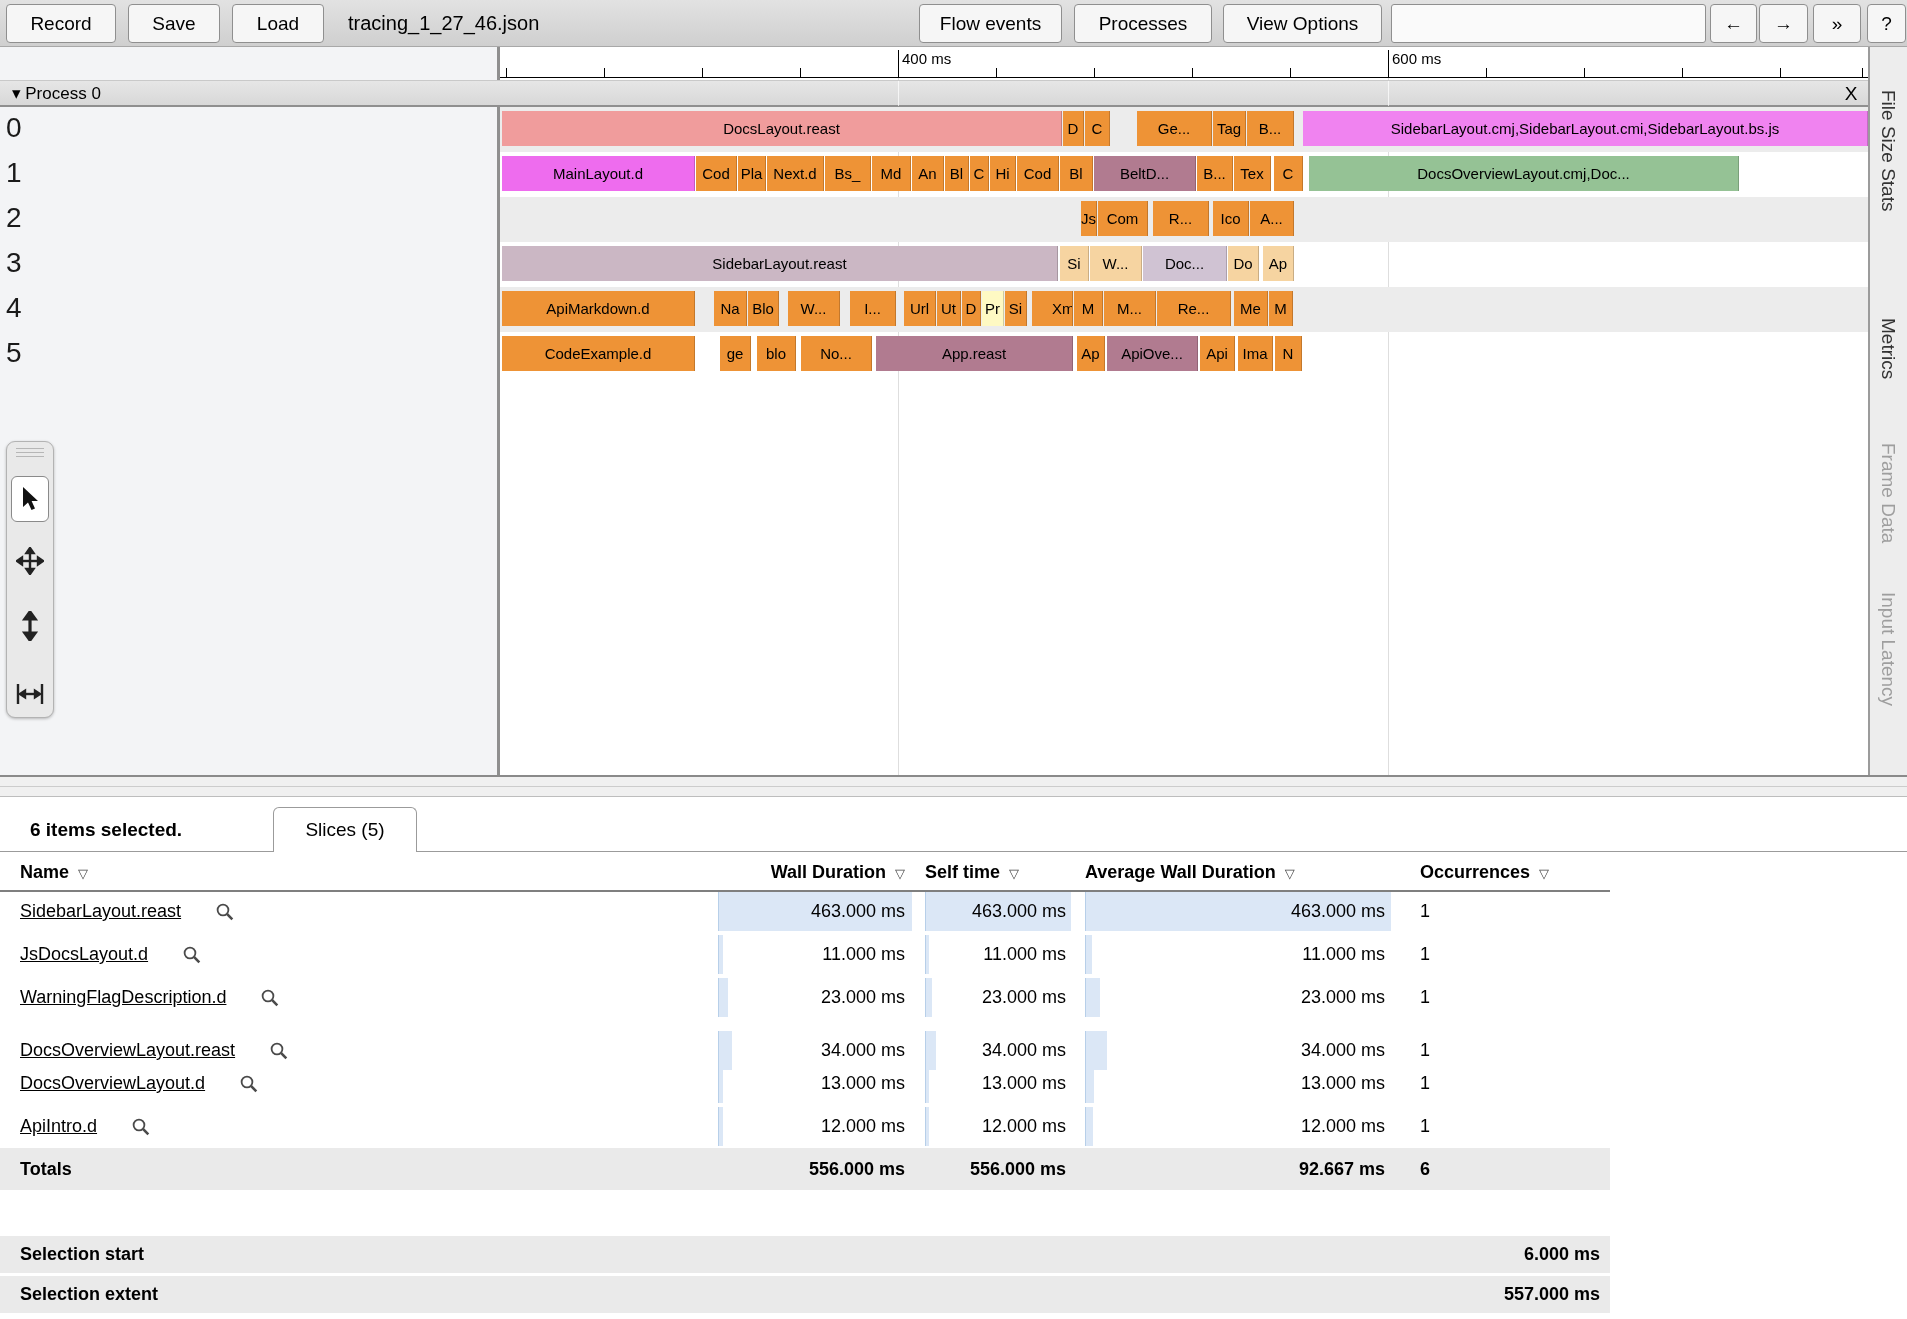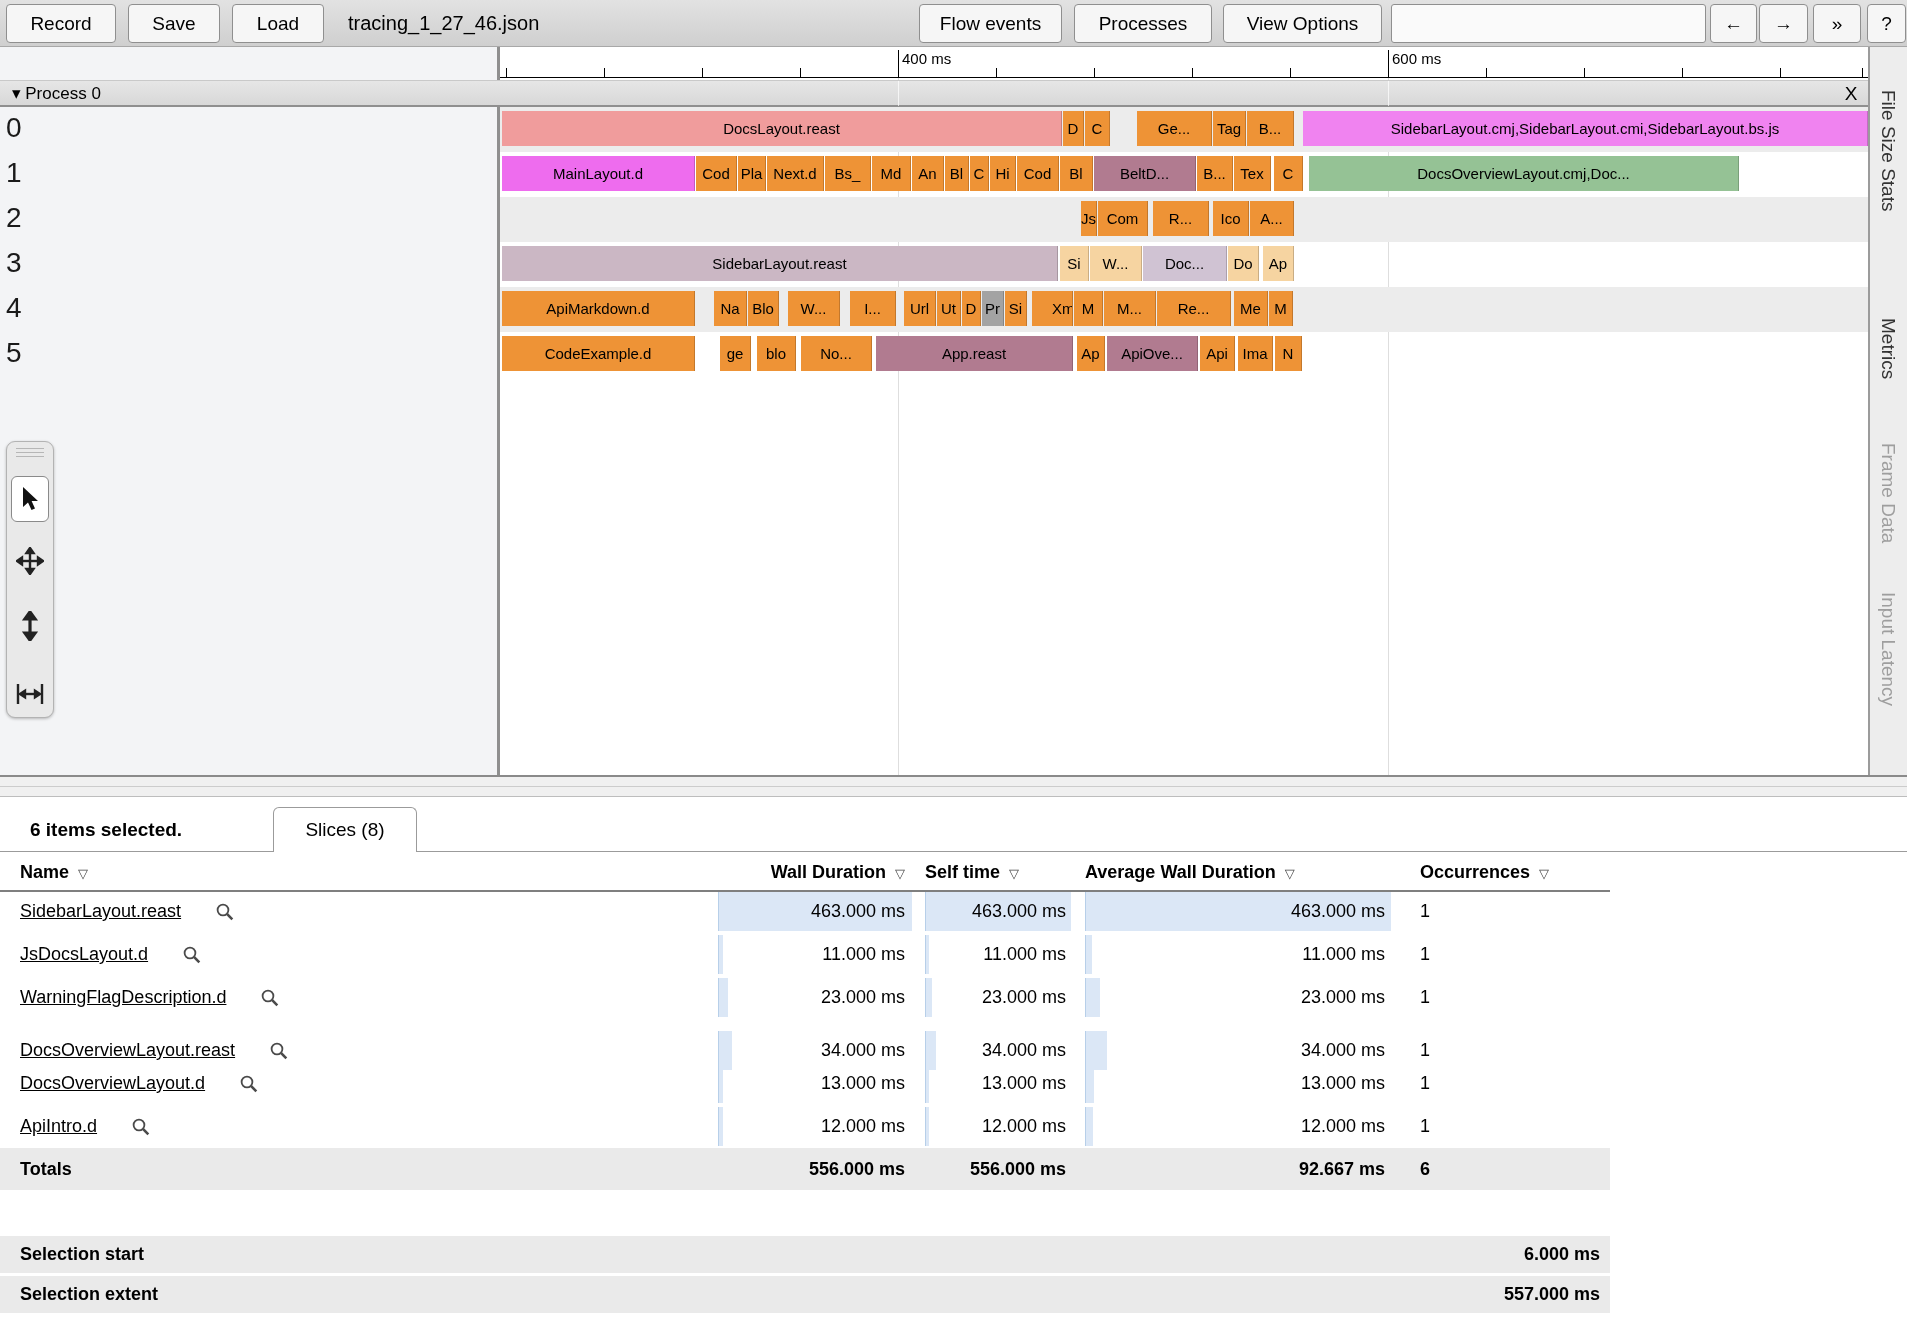--- a/index.html
+++ b/index.html
@@ -182,21 +182,21 @@
         <div class="slice" style="left: 763px; top: 199px; width: 31px; background: rgb(246, 212, 161);">Ap</div>
         <div class="band gray" style="top: 240px;"></div>
         <div class="slice" style="left: 2px; top: 244px; width: 193px; background: rgb(238, 147, 54);">ApiMarkdown.d</div>
         <div class="slice" style="left: 214px; top: 244px; width: 33px; background: rgb(238, 147, 54);">Na</div>
         <div class="slice" style="left: 248px; top: 244px; width: 31px; background: rgb(238, 147, 54);">Blo</div>
         <div class="slice" style="left: 288px; top: 244px; width: 52px; background: rgb(238, 147, 54);">W...</div>
         <div class="slice" style="left: 350px; top: 244px; width: 46px; background: rgb(238, 147, 54);">I...</div>
         <div class="slice" style="left: 404px; top: 244px; width: 32px; background: rgb(238, 147, 54);">Url</div>
         <div class="slice" style="left: 437px; top: 244px; width: 24px; background: rgb(238, 147, 54);">Ut</div>
         <div class="slice" style="left: 462px; top: 244px; width: 19px; background: rgb(238, 147, 54);">D</div>
-        <div class="slice" style="left: 482px; top: 244px; width: 22px; background: #a3a3a3;">Pr</div>
+        <div class="slice" style="left: 482px; top: 244px; width: 22px; background: #fef9c3;">Pr</div>
         <div class="slice" style="left: 505px; top: 244px; width: 22px; background: rgb(238, 147, 54);">Si</div>
         <div class="slice" style="left: 532px; top: 244px; width: 41px; background: rgb(238, 147, 54); padding-left: 20px;">Xml</div>
         <div class="slice" style="left: 574px; top: 244px; width: 29px; background: rgb(238, 147, 54);">M</div>
         <div class="slice" style="left: 604px; top: 244px; width: 52px; background: rgb(238, 147, 54);">M...</div>
         <div class="slice" style="left: 657px; top: 244px; width: 74px; background: rgb(238, 147, 54);">Re...</div>
         <div class="slice" style="left: 734px; top: 244px; width: 34px; background: rgb(238, 147, 54);">Me</div>
         <div class="slice" style="left: 769px; top: 244px; width: 24px; background: rgb(238, 147, 54);">M</div>
         <div class="band" style="top: 285px;"></div>
         <div class="slice" style="left: 2px; top: 289px; width: 193px; background: rgb(238, 147, 54);">CodeExample.d</div>
         <div class="slice" style="left: 220px; top: 289px; width: 31px; background: rgb(238, 147, 54);">ge</div>
@@ -266,21 +266,21 @@
         <div class="vtab on" style="top: 271px;">Metrics</div>
         <div class="vtab dim" style="top: 396px;">Frame Data</div>
         <div class="vtab dim" style="top: 545px;">Input Latency</div>
       </div>
   </div>
 
   <div class="splitter"></div>
 
   <div class="bottom">
     <div class="selected-text">6 items selected.</div>
-    <div class="slices-tab">Slices (8)</div>
+    <div class="slices-tab">Slices (5)</div>
     <div class="tabbar-line"></div>
 
     <div class="thead" style="left:20px;">
       <span>Name</span><span class="sortglyph">▽</span>
     </div>
     <div class="thead" style="left:718px;width:187px;text-align:right;">
       <span>Wall Duration</span><span class="sortglyph">▽</span>
     </div>
     <div class="thead" style="left:925px;">
       <span>Self time</span><span class="sortglyph">▽</span>

